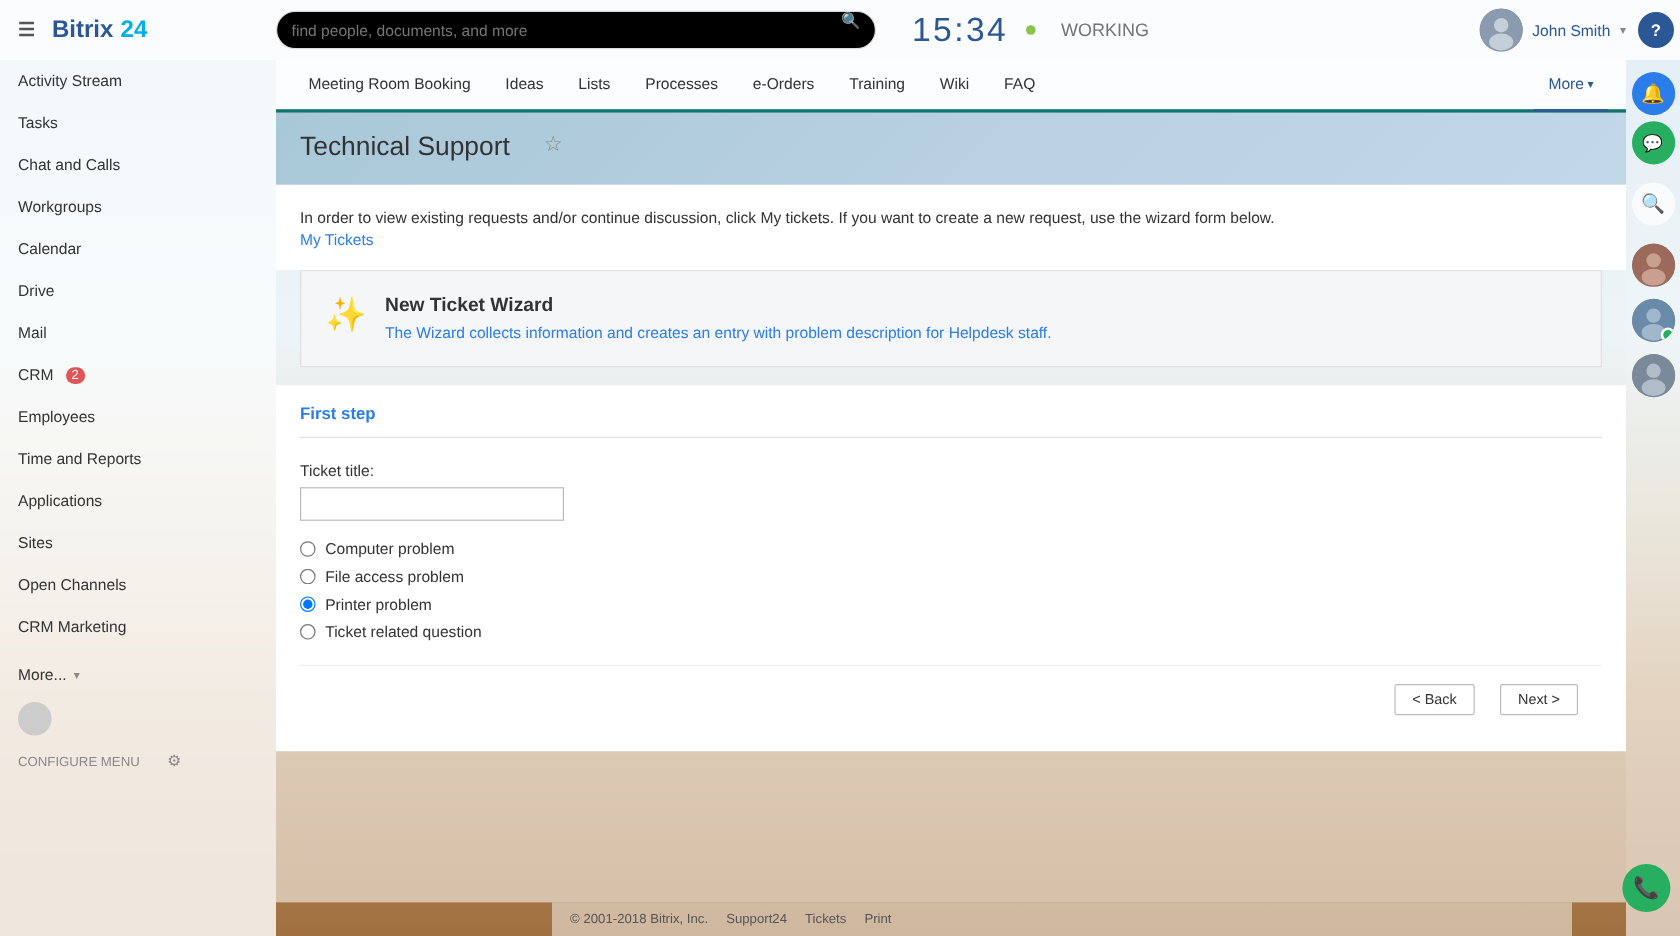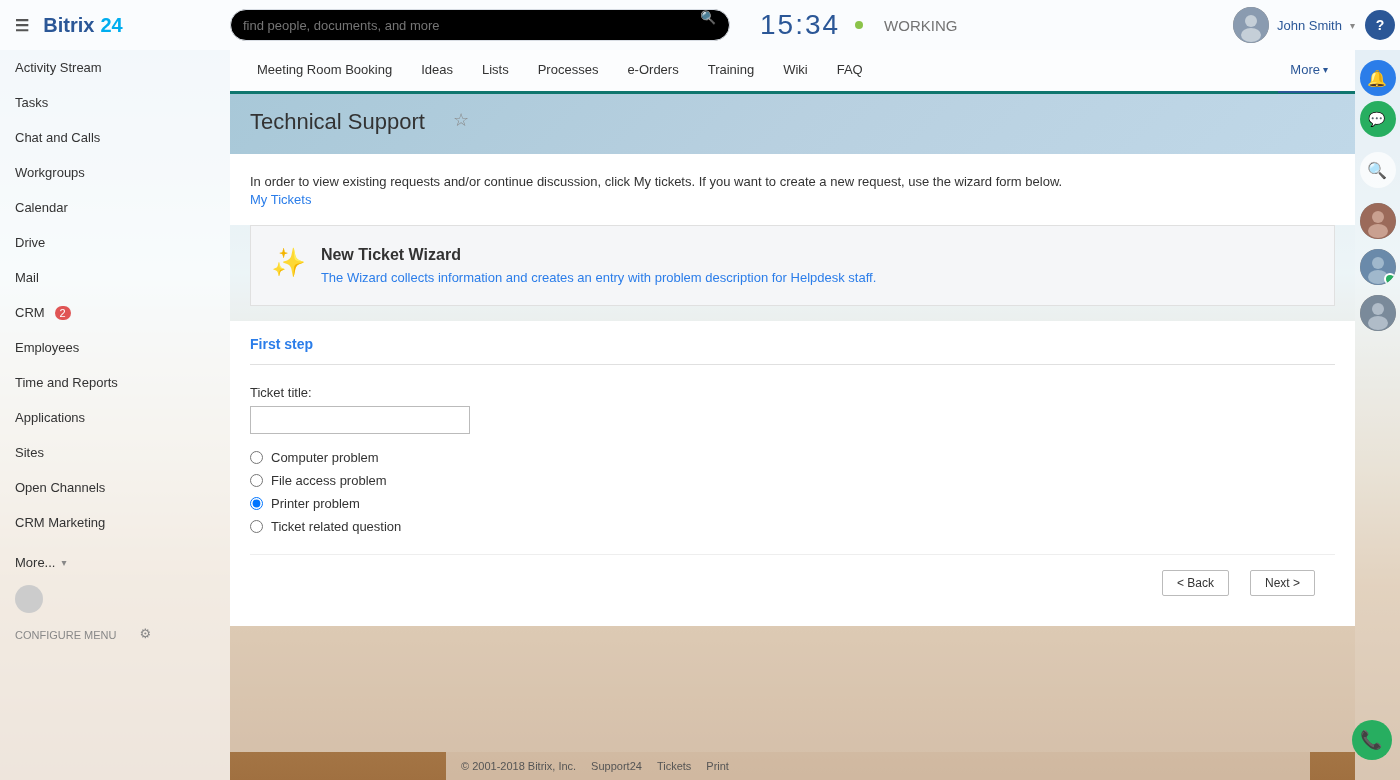--- a/index.html
+++ b/index.html
@@ -166,21 +166,21 @@
       display: flex; justify-content: flex-end; gap: 21px; padding: 15px 20px;
       border-top: 1px solid #eee;
     }
     .nav-btn {
       padding: 5px 14px; border: 1px solid #bbb; background: white; font-size: 12px;
       cursor: pointer; color: #333; border-radius: 2px;
     }
 
     
     .footer {
-      position: absolute; bottom: 0; left: 216px; right: 45px;
+      position: absolute; bottom: 0; left: 230px; right: 45px;
       background: rgba(255,255,255,0.5); padding: 8px 15px;
       font-size: 11px; color: #555; display: flex; gap: 15px; align-items: center; z-index: 4;
     }
     .footer a { color: #555; text-decoration: none; cursor: pointer; }
   </style>
 </head>
 <body>
 
 <div class="bg"></div>
 

